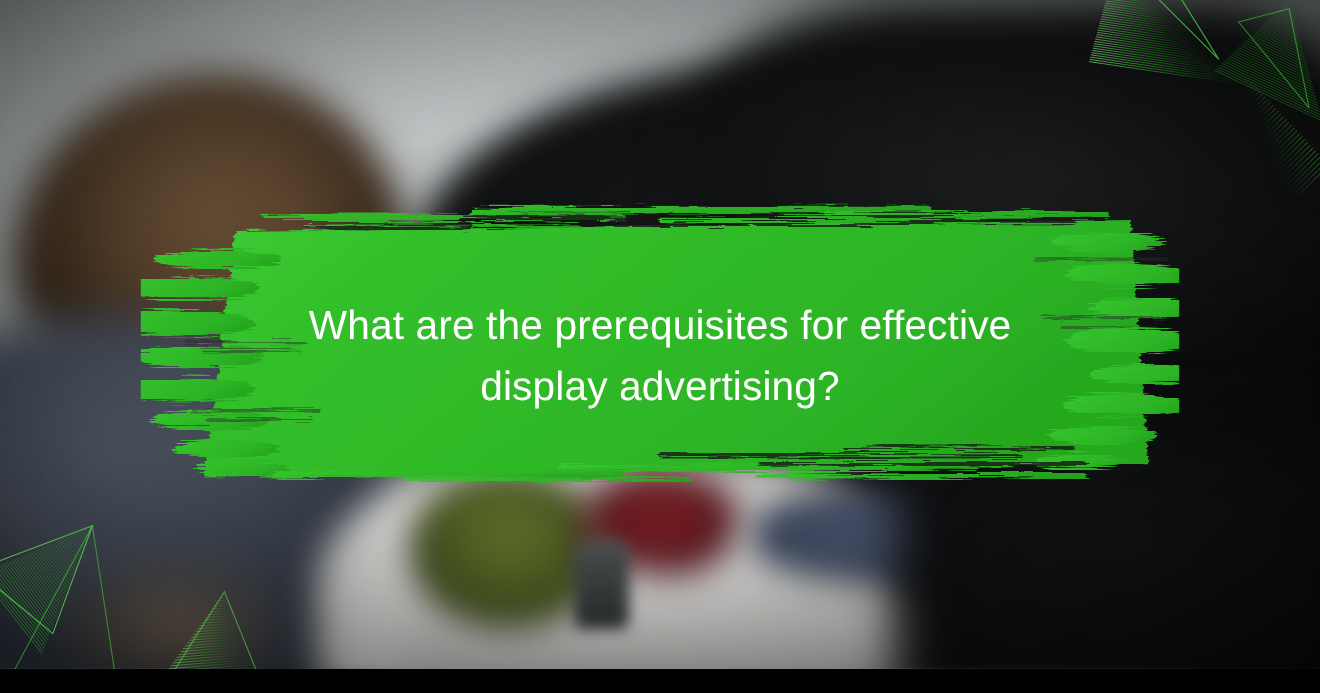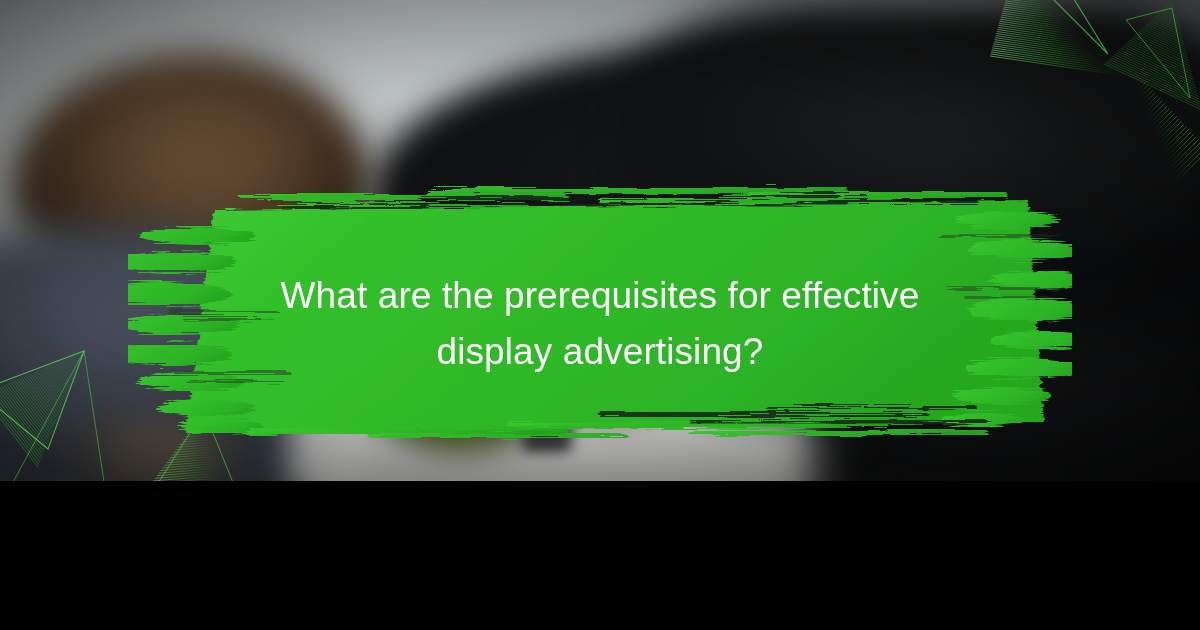--- a/index.html
+++ b/index.html
@@ -3,21 +3,21 @@
 <meta charset="utf-8">
 <style>
   html, body {
     margin: 0;
     padding: 0;
     background: #000;
   }
   #canvas {
     position: relative;
     width: 1200px;
-    height: 481px;
+    height: 608px;
     overflow: hidden;
     font-family: "Liberation Sans", sans-serif;
     background: #0c4a6e;
   }
 
   
   .photo-layer {
     position: absolute;
     inset: 0;
     overflow: hidden;

